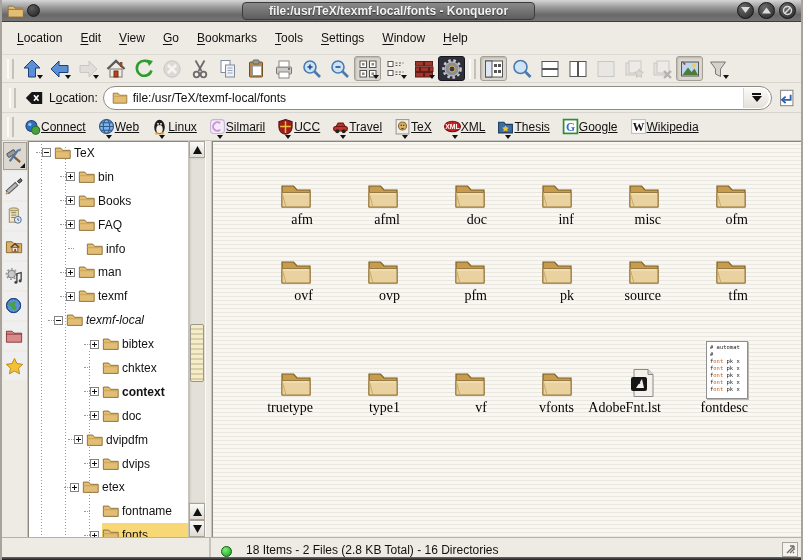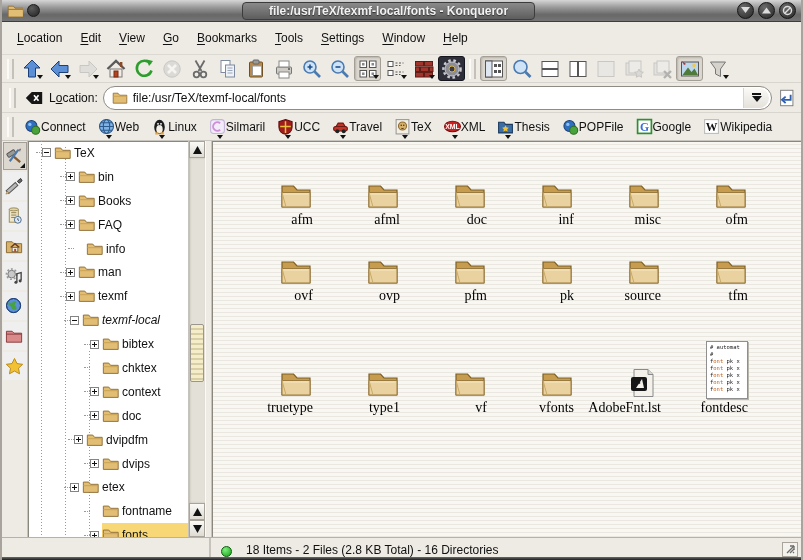--- a/index.html
+++ b/index.html
@@ -46,21 +46,21 @@
   .combo{flex:1;height:24px;background:#fff;border:1px solid #8f8c85;border-radius:12px;
     display:flex;align-items:center;padding:0 2px 0 8px;gap:5px;overflow:hidden;}
   .combo-text{flex:1;white-space:nowrap;overflow:hidden;}
   .combo-arrow{width:26px;height:20px;border-left:1px solid #d8d5ce;display:flex;flex-direction:column;
     align-items:center;justify-content:center;gap:1px;background:linear-gradient(180deg,#fbfaf7,#e4e1da);border-radius:0 10px 10px 0;}
   .combo-arrow .bar{width:9px;height:2px;background:#111;}
   .combo-arrow .tri{width:0;height:0;border-left:5px solid transparent;border-right:5px solid transparent;border-top:6px solid #111;}
   
   .bmbar{height:28px;flex:0 0 28px;display:flex;align-items:center;background:#eeebe5;
     border-bottom:1px solid #c9c6bf;padding:0 2px;gap:2px;}
-  .bm{display:flex;align-items:center;gap:0;padding:2px 5px;position:relative;height:24px;}
+  .bm{display:flex;align-items:center;gap:0;padding:2px 5px;position:relative;height:24px;text-decoration:underline;}
   .bm .dd{right:auto;left:13px;bottom:0;}
   .bm-label{white-space:nowrap;}
   
   .content{flex:1;display:flex;min-height:0;}
   .btncol{width:26px;flex:0 0 26px;background:#eeebe5;border-right:1px solid #c6c3bc;
     display:flex;flex-direction:column;align-items:center;padding-top:1px;gap:2px;}
   .sbtn{width:24px;height:28px;display:flex;align-items:center;justify-content:center;position:relative;
     border:1px solid transparent;}
   .sbtn.pressed{background:#dcd8d0;border:1px solid #a39f97;}
   .sbtn .corner{position:absolute;right:1px;bottom:1px;width:0;height:0;
@@ -529,30 +529,20 @@
             <path d="M1.5 4 h5 l1.5 2 h6.5 v8 h-13 Z" fill="#3b6ea5" stroke="#1d3c5f"></path>
             <path d="M8 6.8 l1 2 2.2.3 -1.6 1.5 .4 2.2 -2-1 -2 1 .4-2.2 -1.6-1.5 2.2-.3 Z" fill="#f2c234"></path>
           </svg>
         </span>
         <span class="bm-label">Thesis</span>
         <span class="dd"></span>
       </span>
       <span class="bm">
         <span>
           <svg width="17" height="17" viewBox="0 0 16 16" style="display:block">
-            <circle cx="7" cy="7.5" r="5.2" fill="#2f6fbf" stroke="#1d4277"></circle>
-            <circle cx="5.5" cy="6" r="1.6" fill="#8fc0ef"></circle>
-            <circle cx="11" cy="11.5" r="3.8" fill="#49a33c" stroke="#2d6e22"></circle>
-          </svg>
-        </span>
-        <span class="bm-label">POPFile</span>
-      </span>
-      <span class="bm">
-        <span>
-          <svg width="17" height="17" viewBox="0 0 16 16" style="display:block">
             <rect x="1.5" y="1.5" width="13" height="13" fill="#fff" stroke="#2d8f2d" stroke-width="1.6"></rect>
             <text x="8" y="12" font-size="11" font-weight="bold" text-anchor="middle" fill="#3b6bd6" font-family="Liberation Serif,serif">G</text>
           </svg>
         </span>
         <span class="bm-label">Google</span>
       </span>
       <span class="bm">
         <span>
           <svg width="17" height="17" viewBox="0 0 16 16" style="display:block">
             <rect x="1.5" y="1.5" width="13" height="13" fill="#fff" stroke="#bbb"></rect>
@@ -749,21 +739,21 @@
           <span class="selwrap">
             <span>
               <svg width="18" height="18" viewBox="0 0 20 20" style="display:block">
                 <path d="M1.5 4.5 h6 l2 2.5 h8.5 v9 h-16.5 Z" fill="#e2bd74" stroke="#8a6a33"></path>
                 <path d="M1.5 8.5 L18 8.5" stroke="#caa051"></path>
               </svg>
             </span>
             <span class="tlabel">texmf</span>
           </span>
         </div>
-        <div class="trow italic" style="padding-left: 36px; justify-content: flex-end;">
+        <div class="trow italic" style="padding-left: 20px; justify-content: flex-end;">
           <span class="stub"></span>
           <span class="expander">
             <span class="h"></span>
           </span>
           <span class="selwrap">
             <span>
               <svg width="18" height="18" viewBox="0 0 20 20" style="display:block">
                 <path d="M1.5 4.5 h6 l2 2.5 h8.5 v9 h-16.5 Z" fill="#e2bd74" stroke="#8a6a33"></path>
                 <path d="M1.5 8.5 L18 8.5" stroke="#caa051"></path>
               </svg>
@@ -795,21 +785,21 @@
           <span class="selwrap">
             <span>
               <svg width="18" height="18" viewBox="0 0 20 20" style="display:block">
                 <path d="M1.5 4.5 h6 l2 2.5 h8.5 v9 h-16.5 Z" fill="#e2bd74" stroke="#8a6a33"></path>
                 <path d="M1.5 8.5 L18 8.5" stroke="#caa051"></path>
               </svg>
             </span>
             <span class="tlabel">chktex</span>
           </span>
         </div>
-        <div class="trow" style="padding-left: 56px;">
+        <div class="trow" style="padding-left: 56px; font-weight: bold;">
           <span class="stub"></span>
           <span class="expander">
             <span class="h"></span>
             <span class="v"></span>
           </span>
           <span class="selwrap">
             <span>
               <svg width="18" height="18" viewBox="0 0 20 20" style="display:block">
                 <path d="M1.5 4.5 h6 l2 2.5 h8.5 v9 h-16.5 Z" fill="#e2bd74" stroke="#8a6a33"></path>
                 <path d="M1.5 8.5 L18 8.5" stroke="#caa051"></path>

